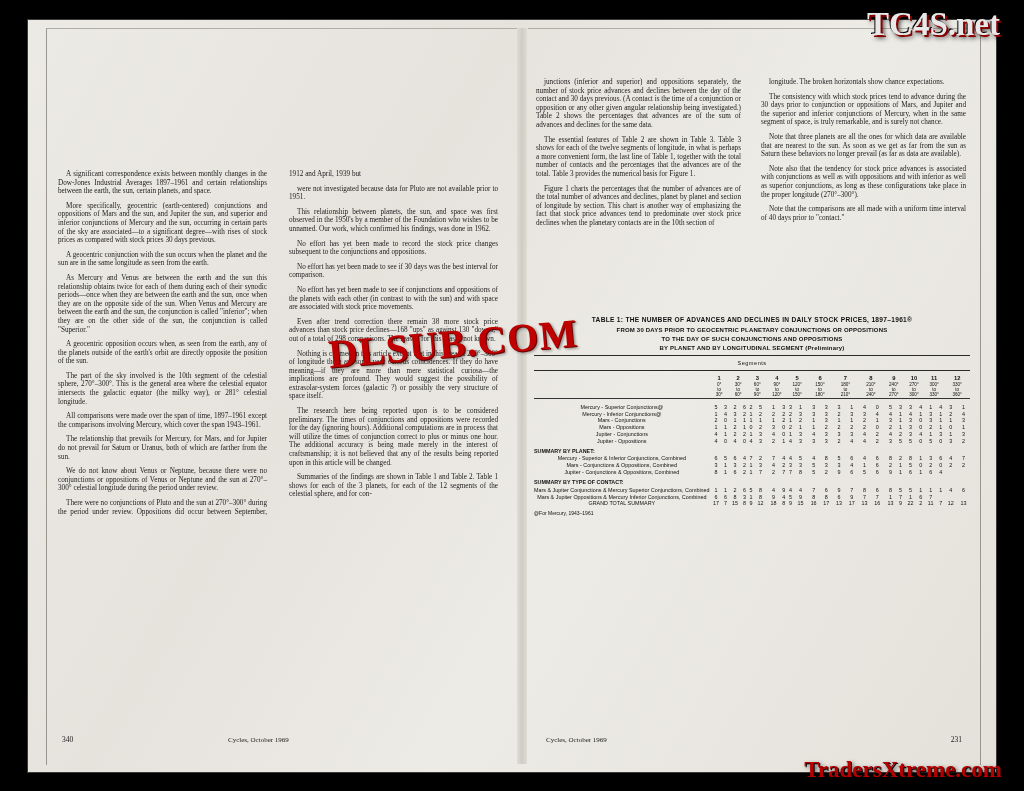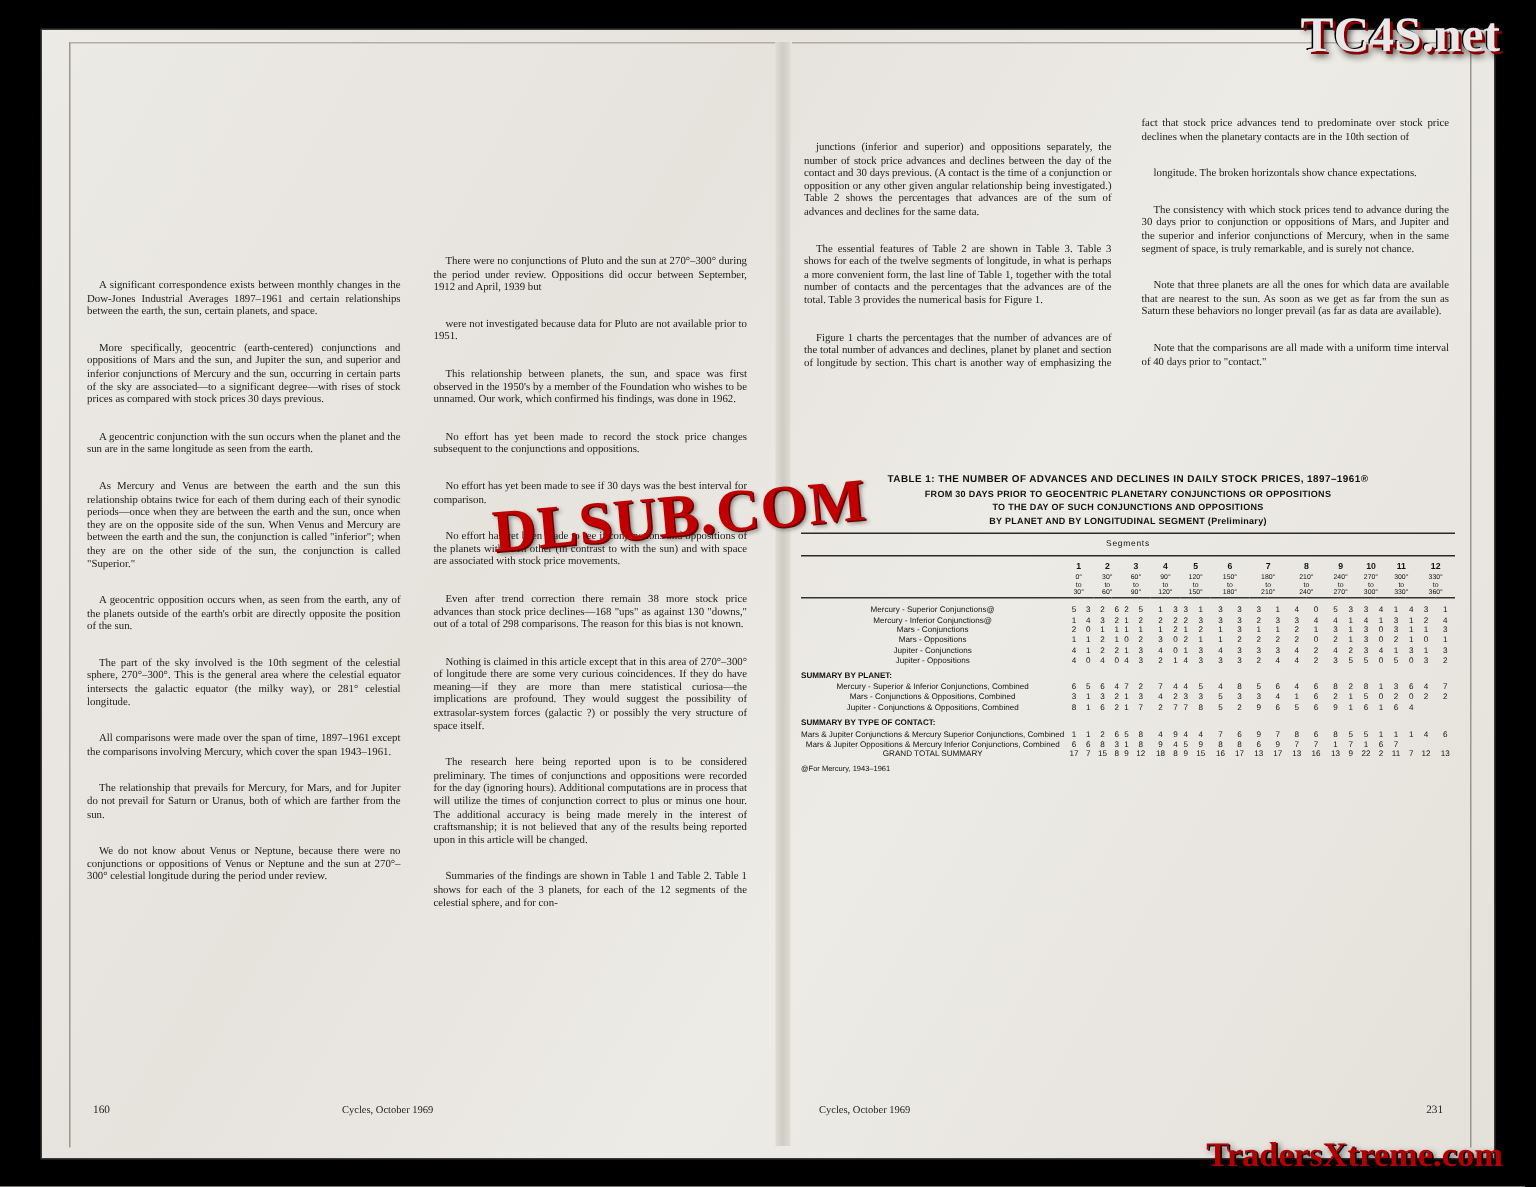--- a/index.html
+++ b/index.html
@@ -86,21 +86,21 @@
   .cols{
     position:absolute;left:30px;top:150px;width:440px;
     column-count:2;column-gap:22px;
   }
   .col-r{
     position:absolute;left:508px;top:58px;width:430px;
     column-count:2;column-gap:20px;
   }
   p.body{
     font-size:7.2px;line-height:8.6px;text-align:justify;
-    margin:16px 0 6px 0;color:#1b1b1b;
+    margin:0 0 6px 0;color:#1b1b1b;
     text-indent:8px;
     hyphens:auto;
   }
   .pagenum{
     position:absolute;font-size:7.5px;color:#222;
   }
   .footer-center{
     position:absolute;font-size:7px;color:#222;margin-top:23px;
   }
 
@@ -175,30 +175,31 @@
     <p class="body">This relationship between planets, the sun, and space was first observed in the 1950's by a member of the Foundation who wishes to be unnamed. Our work, which confirmed his findings, was done in 1962.</p>
     <p class="body">No effort has yet been made to record the stock price changes subsequent to the conjunctions and oppositions.</p>
     <p class="body">No effort has yet been made to see if 30 days was the best interval for comparison.</p>
     <p class="body">No effort has yet been made to see if conjunctions and oppositions of the planets with each other (in contrast to with the sun) and with space are associated with stock price movements.</p>
     <p class="body">Even after trend correction there remain 38 more stock price advances than stock price declines—168 "ups" as against 130 "downs," out of a total of 298 comparisons. The reason for this bias is not known.</p>
     <p class="body">Nothing is claimed in this article except that in this area of 270°–300° of longitude there are some very curious coincidences. If they do have meaning—if they are more than mere statistical curiosa—the implications are profound. They would suggest the possibility of extrasolar-system forces (galactic ?) or possibly the very structure of space itself.</p>
     <p class="body">The research here being reported upon is to be considered preliminary. The times of conjunctions and oppositions were recorded for the day (ignoring hours). Additional computations are in process that will utilize the times of conjunction correct to plus or minus one hour. The additional accuracy is being made merely in the interest of craftsmanship; it is not believed that any of the results being reported upon in this article will be changed.</p>
     <p class="body">Summaries of the findings are shown in Table 1 and Table 2. Table 1 shows for each of the 3 planets, for each of the 12 segments of the celestial sphere, and for con-</p>
   </div>
 
-  <div class="pagenum" style="left:34px;bottom:28px;">160</div>
+  <div class="pagenum" style="left:34px;bottom:28px;">340</div>
   <div class="footer-center" style="left:200px;bottom:28px;">Cycles, October 1969</div>
 
   <div class="col-r">
     <p class="body">junctions (inferior and superior) and oppositions separately, the number of stock price advances and declines between the day of the contact and 30 days previous. (A contact is the time of a conjunction or opposition or any other given angular relationship being investigated.) Table 2 shows the percentages that advances are of the sum of advances and declines for the same data.</p>
     <p class="body">The essential features of Table 2 are shown in Table 3. Table 3 shows for each of the twelve segments of longitude, in what is perhaps a more convenient form, the last line of Table 1, together with the total number of contacts and the percentages that the advances are of the total. Table 3 provides the numerical basis for Figure 1.</p>
     <p class="body">Figure 1 charts the percentages that the number of advances are of the total number of advances and declines, planet by planet and section of longitude by section. This chart is another way of emphasizing the fact that stock price advances tend to predominate over stock price declines when the planetary contacts are in the 10th section of</p>
     <p class="body">longitude. The broken horizontals show chance expectations.</p>
     <p class="body">The consistency with which stock prices tend to advance during the 30 days prior to conjunction or oppositions of Mars, and Jupiter and the superior and inferior conjunctions of Mercury, when in the same segment of space, is truly remarkable, and is surely not chance.</p>
     <p class="body">Note that three planets are all the ones for which data are available that are nearest to the sun. As soon as we get as far from the sun as Saturn these behaviors no longer prevail (as far as data are available).</p>
+    <p class="body">Note also that the tendency for stock price advances is associated with conjunctions as well as with oppositions and with inferior as well as superior conjunctions, as long as these configurations take place in the proper longitude (270°–300°).</p>
     <p class="body">Note that the comparisons are all made with a uniform time interval of 40 days prior to "contact."</p>
   </div>
 
   <div class="tblwrap">
     <div class="tbl-title">TABLE 1: THE NUMBER OF ADVANCES AND DECLINES IN DAILY STOCK PRICES, 1897–1961®</div>
     <div class="tbl-sub">FROM 30 DAYS PRIOR TO GEOCENTRIC PLANETARY CONJUNCTIONS OR OPPOSITIONS</div>
     <div class="tbl-sub">TO THE DAY OF SUCH CONJUNCTIONS AND OPPOSITIONS</div>
     <div class="tbl-sub">BY PLANET AND BY LONGITUDINAL SEGMENT    (Preliminary)</div>
     <div class="rule"></div>
     <div class="seg-head">Segments</div>

